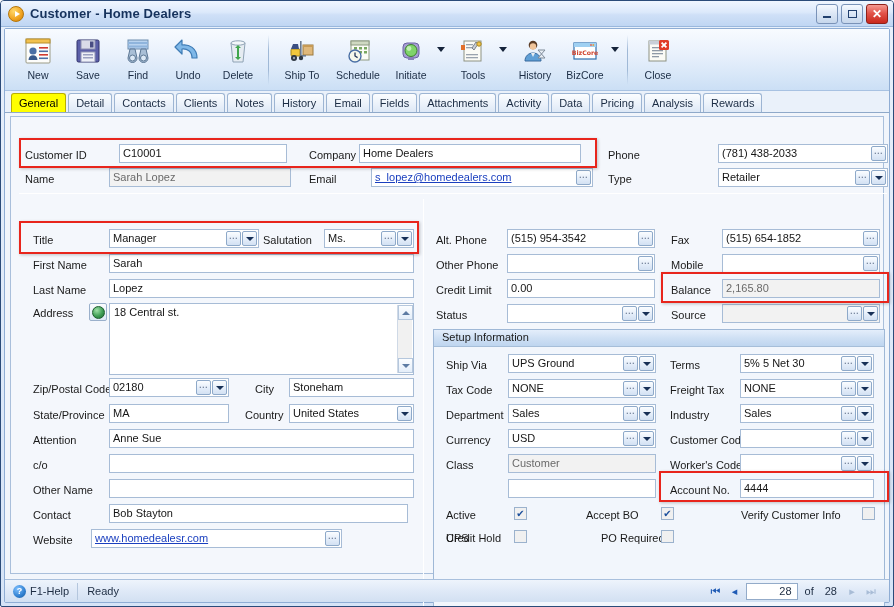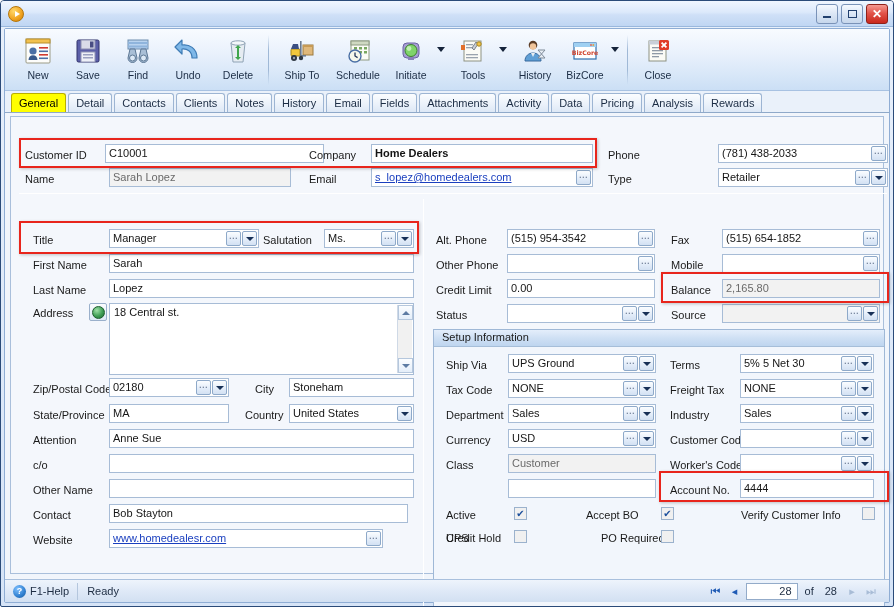--- a/index.html
+++ b/index.html
@@ -293,20 +293,21 @@
   }
   .nav-of { padding: 0 4px; font-size: 11px; }
 </style>
 </head>
 <body>
 
 <div id="window">
 
   <div id="titlebar">
     <div class="title-icon"></div>
+    <span id="title-text">Customer - Home Dealers</span>
     <div id="win-buttons">
       <div class="win-btn">
         <div class="wb-min"></div>
       </div>
       <div class="win-btn">
         <div class="wb-max"></div>
       </div>
       <div class="win-btn close">
         <span class="wb-close">✕</span>
       </div>
@@ -550,24 +551,24 @@
         </div>
       <div class="tab">
           <span>Rewards</span>
         </div>
     </div>
 
     <div id="formbody">
       <div id="panel">
 
         <div class="lbl" style="left:14px; top:32px;">Customer ID</div>
-        <div class="fld" style="left:94px; top:27px; width:219px;">C10001</div>
+        <div class="fld" style="left:108px; top:27px; width:168px;">C10001</div>
 
         <div class="lbl" style="left:298px; top:32px;">Company</div>
-        <div class="fld" style="left:360px; top:27px; width:222px;font-weight:bold;">Home Dealers</div>
+        <div class="fld" style="left:348px; top:27px; width:222px;">Home Dealers</div>
 
         <div class="lbl" style="left:597px; top:32px;">Phone</div>
         <div class="fld has-ell" style="left:707px; top:27px; width:170px;">
           <span>(781) 438-2033</span>
           <span class="ell">⋯</span>
         </div>
 
         <div class="lbl" style="left:14px; top:56px;">Name</div>
         <div class="fld ro" style="left:98px; top:51px; width:182px;">Sarah Lopez</div>
 
@@ -641,21 +642,21 @@
         <div class="lbl" style="left:22px; top:342px;">c/o</div>
         <div class="fld" style="left:98px; top:337px; width:305px;"></div>
 
         <div class="lbl" style="left:22px; top:367px;">Other Name</div>
         <div class="fld" style="left:98px; top:362px; width:305px;"></div>
 
         <div class="lbl" style="left:22px; top:392px;">Contact</div>
         <div class="fld" style="left:98px; top:387px; width:299px;">Bob Stayton</div>
 
         <div class="lbl" style="left:22px; top:417px;">Website</div>
-        <div class="fld has-ell" style="left:98px; top:412px; width:274px;">
+        <div class="fld has-ell" style="left:80px; top:412px; width:251px;">
           <span class="fld link" style="position:static;border:none;padding:0;height:auto;display:inline;">www.homedealesr.com</span>
           <span class="ell">⋯</span>
         </div>
 
         <div class="vrule" style="left:412px; top:82px; height:440px;"></div>
 
         <div class="lbl" style="left:425px; top:117px;">Alt. Phone</div>
         <div class="fld has-ell" style="left:496px; top:112px; width:148px;">
           <span>(515) 954-3542</span>
           <span class="ell">⋯</span>

